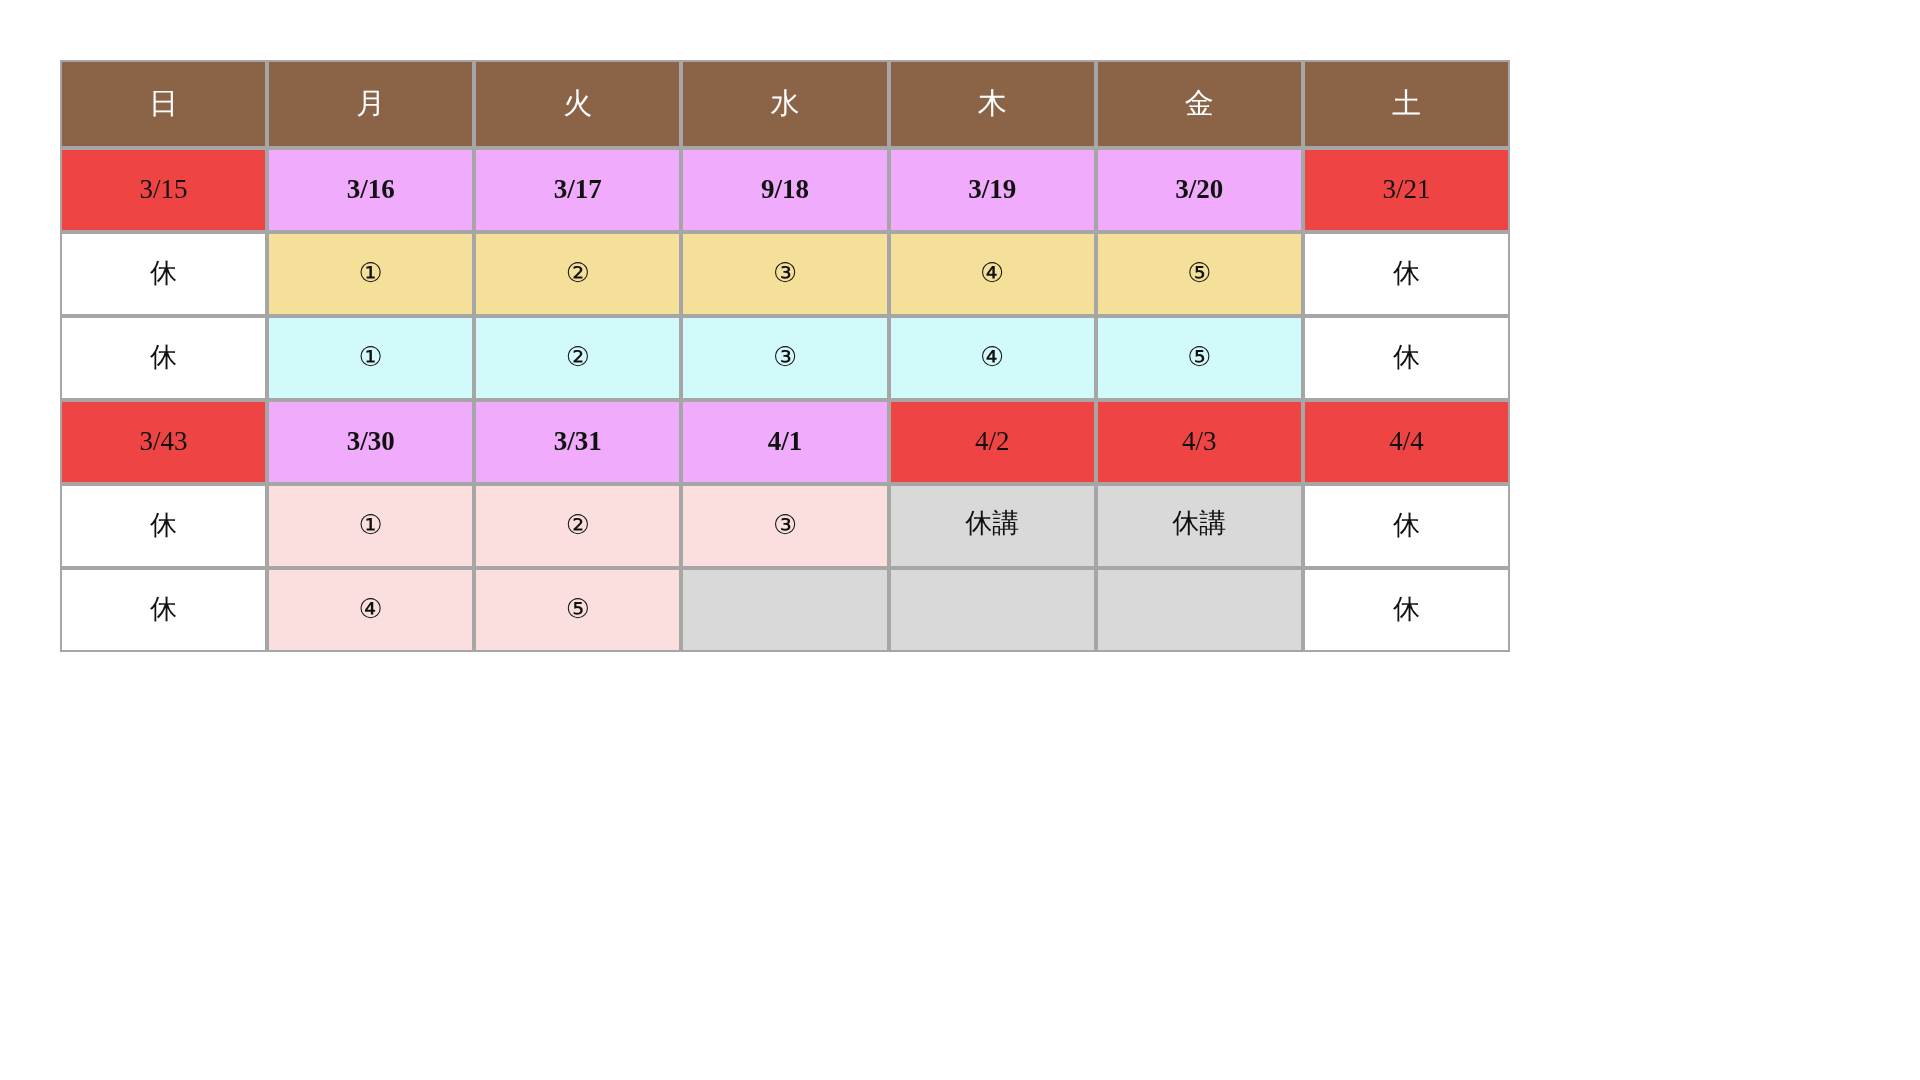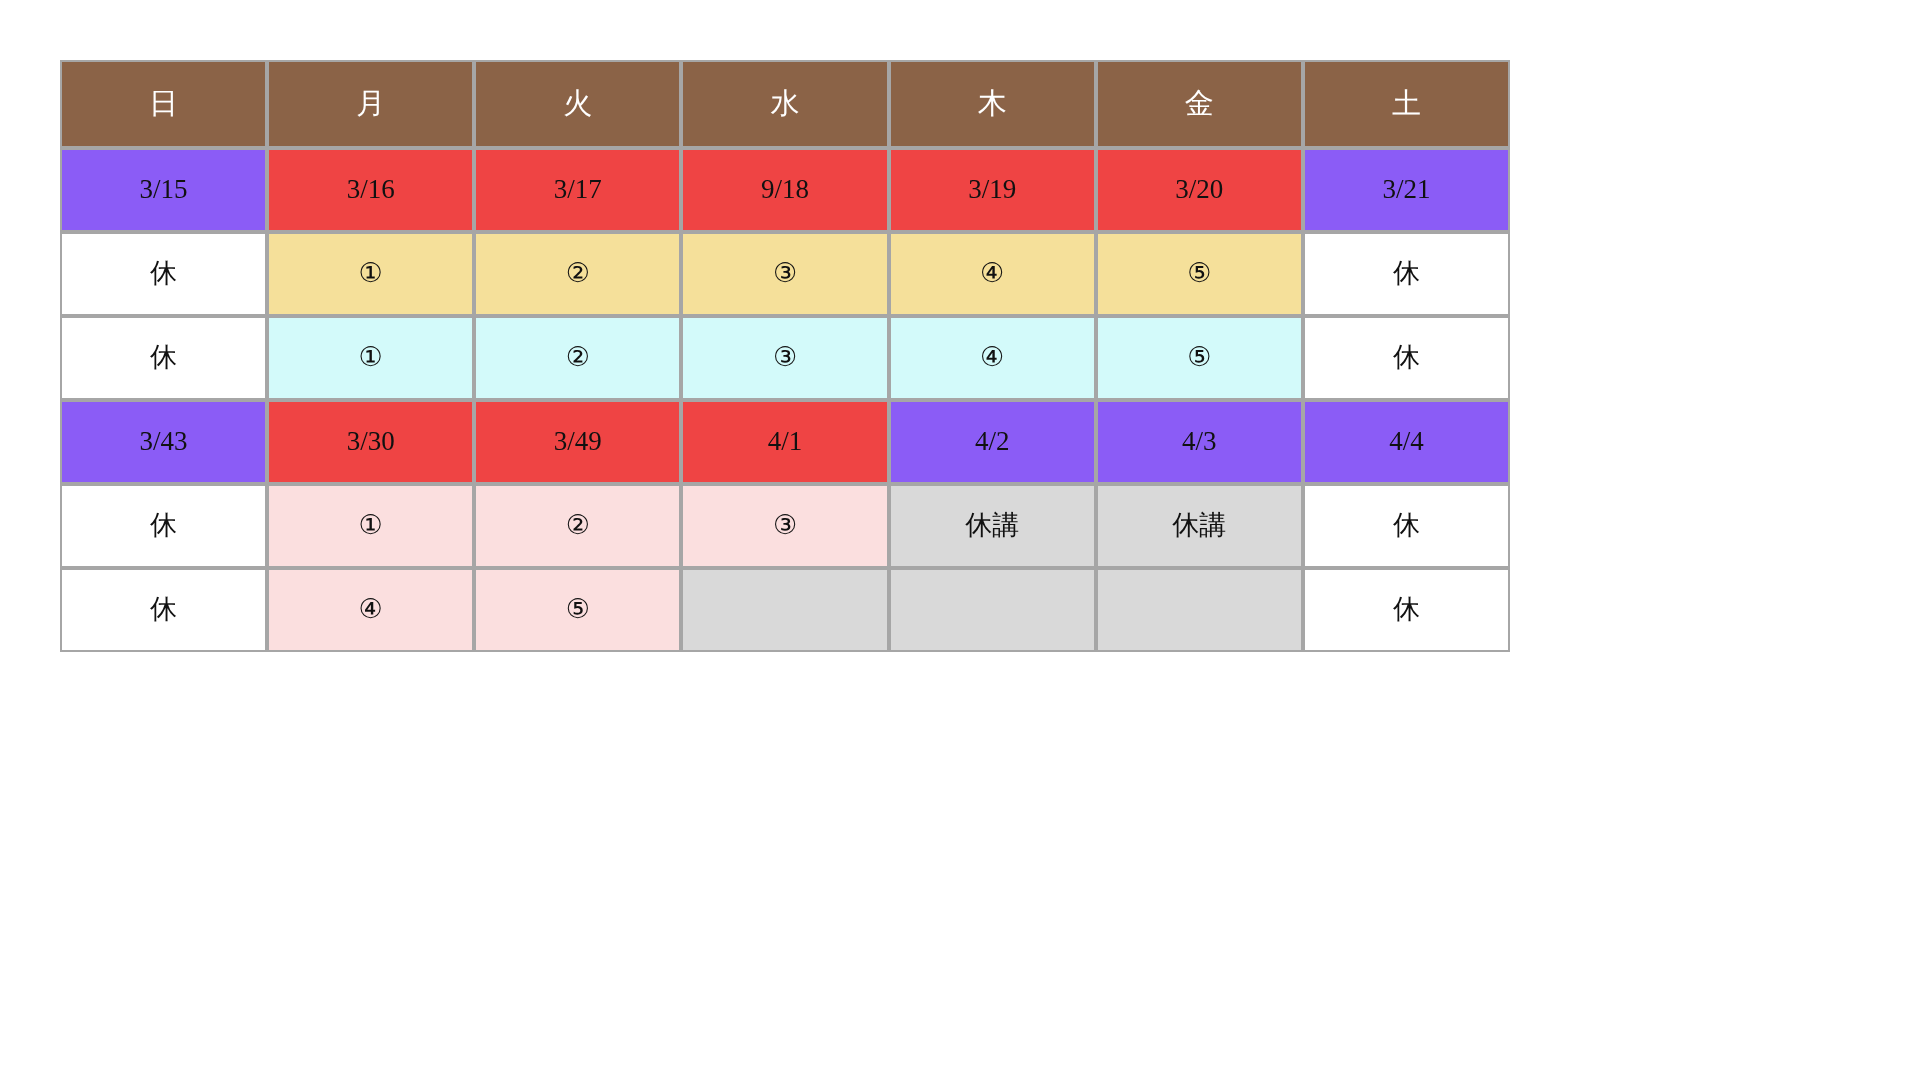--- a/index.html
+++ b/index.html
@@ -45,26 +45,26 @@
   }
   
   tr.row-header td {
     background: #8B6347;
     color: #FFFFFF;
     font-size: 29px;
     height: 88px;
     border-color: #A6A6A6;
   }
   
-  td.fill-gray    { background: #8b5cf6; }
-  td.fill-salmon  { background: #ef4444; }
+  td.fill-gray    { background: #ef4444; }
+  td.fill-salmon  { background: #f0abfc; font-weight: bold; }
   td.fill-yellow  { background: #F5E09A; }
   td.fill-cyan    { background: #D3FAFA; }
   td.fill-pink    { background: #FBDFDF; }
-  td.fill-ltgray  { background: #D9D9D9; }
+  td.fill-ltgray  { background: #D9D9D9; font-family: Liberation Mono, monospace; }
   td.fill-white   { background: #FFFFFF; }
   td.fill-brown   { background: #8B6347; }
   td.seam-l { border-left-color: #A6A6A6; }
   td.seam-r { border-right-color: #A6A6A6; }
   td.circled { font-size: 28px; }
   td.empty { font-size: 0; }
 </style>
 </head>
 <body>
 
@@ -105,21 +105,21 @@
             <td class="fill-cyan circled">①</td>
             <td class="fill-cyan circled">②</td>
             <td class="fill-cyan circled">③</td>
             <td class="fill-cyan circled">④</td>
             <td class="fill-cyan circled">⑤</td>
             <td class="fill-white">休</td>
           </tr>
           <tr>
             <td class="fill-gray">3/43</td>
             <td class="fill-salmon">3/30</td>
-            <td class="fill-salmon">3/49</td>
+            <td class="fill-salmon">3/31</td>
             <td class="fill-salmon">4/1</td>
             <td class="fill-gray seam-r">4/2</td>
             <td class="fill-gray seam-l seam-r">4/3</td>
             <td class="fill-gray seam-l">4/4</td>
           </tr>
           <tr>
             <td class="fill-white">休</td>
             <td class="fill-pink circled">①</td>
             <td class="fill-pink circled">②</td>
             <td class="fill-pink circled">③</td>

